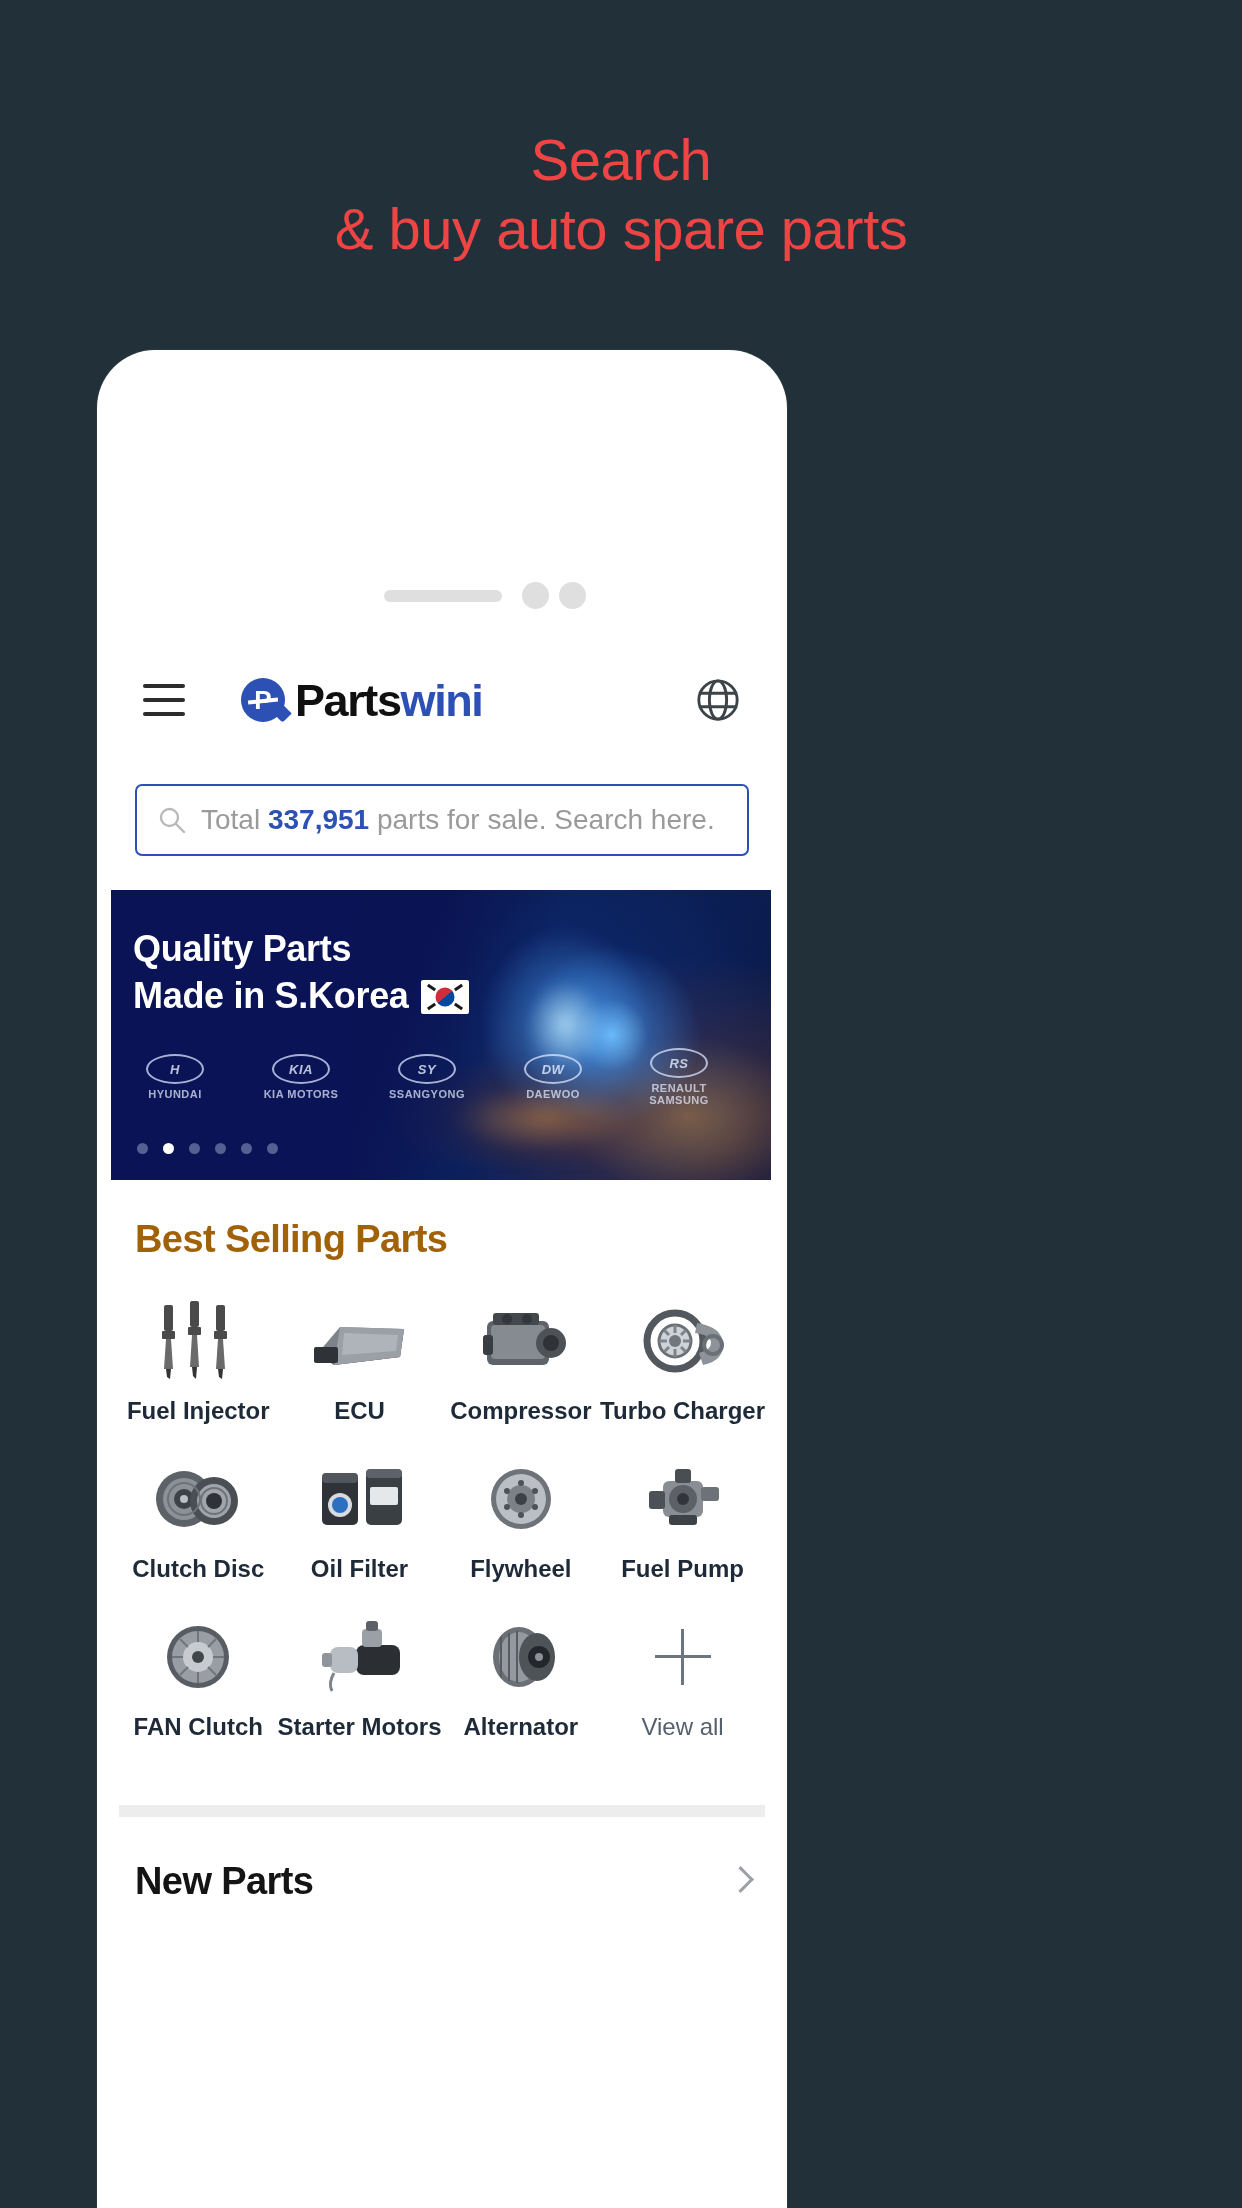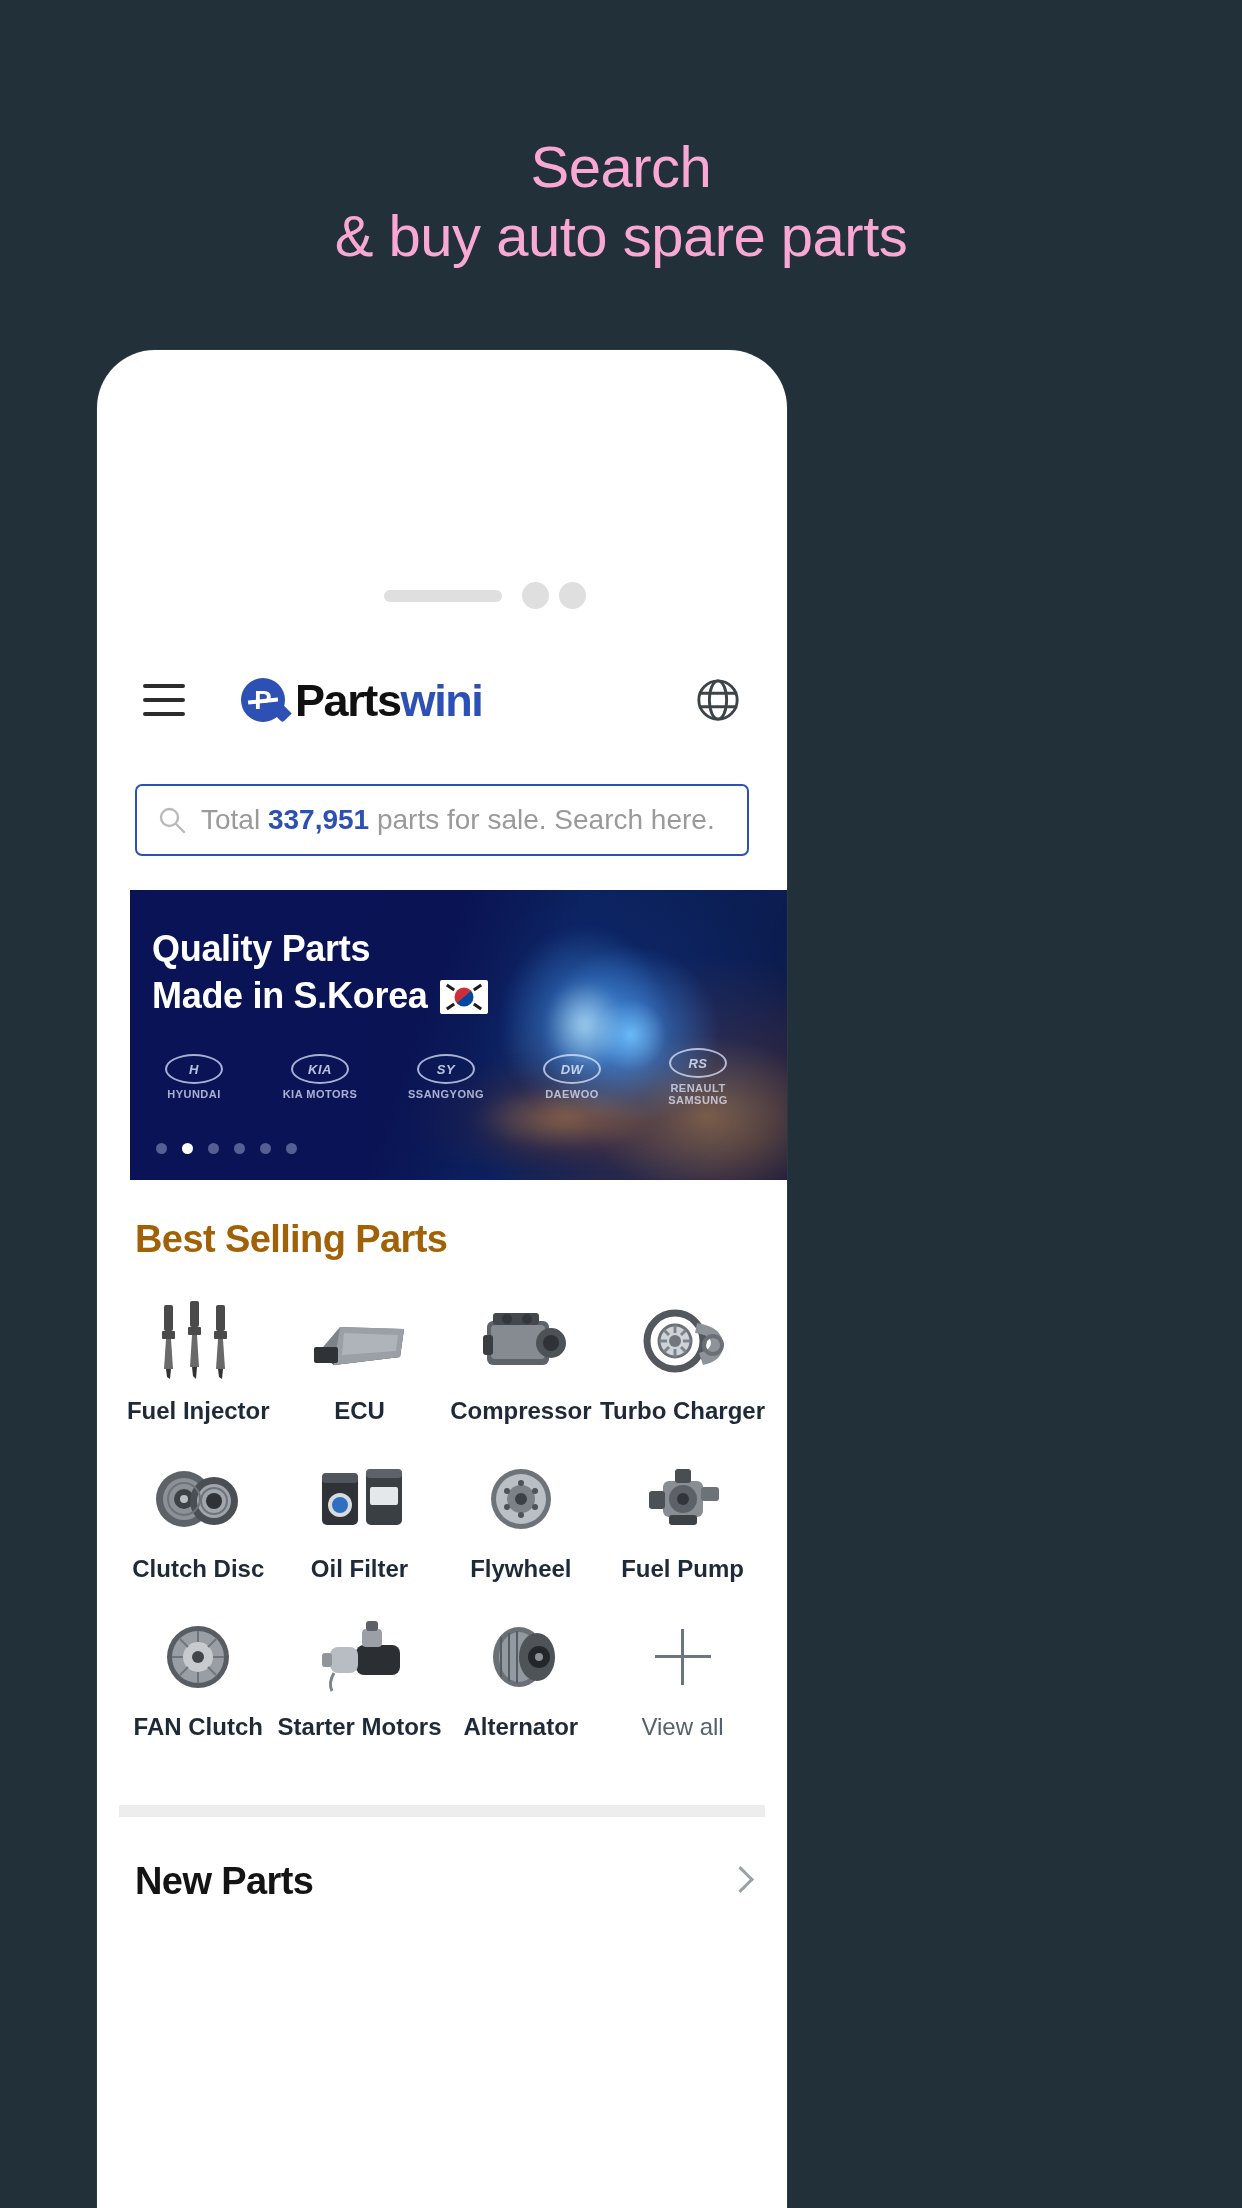--- a/index.html
+++ b/index.html
@@ -11,23 +11,23 @@
   }
   #stage {
     position: relative;
     width: 1242px; height: 2208px;
     background: #22303a;
   }
 
   
   .promo {
     position: absolute;
-    top: 136px; left: 0; width: 1242px;
+    top: 129px; left: 0; width: 1242px;
     text-align: center;
-    color: #f9a8d4;
+    color: #ef4444;
     font-weight: 400;
     font-size: 58px;
     line-height: 1.06;
     letter-spacing: -0.5px;
   }
   .promo .l2 { display: block; margin-top: 8px; }
 
   
   .phone {
     position: absolute;
@@ -129,21 +129,21 @@
   .searchbar .mag { margin-left: 20px; width: 30px; height: 30px; flex: none; }
   .search-text {
     margin-left: 14px;
     font-size: 28px; color: #9a9a9a; white-space: nowrap;
   }
   .search-text b { color: #2c50b4; font-weight: 700; }
 
   
   .banner {
     position: absolute;
-    left: 33px; top: 540px;
+    left: 14px; top: 540px;
     width: 660px; height: 290px;
     background: #0a1355;
     overflow: hidden;
   }
   .banner-weld {
     position: absolute; right: 0; top: 0; width: 420px; height: 290px;
     background:
       radial-gradient(circle at 62% 50%, rgba(120,200,255,0.95) 0%, rgba(60,150,255,0.45) 12%, rgba(20,60,150,0.15) 30%, rgba(0,0,0,0) 55%),
       radial-gradient(ellipse at 80% 78%, rgba(255,170,60,0.5) 0%, rgba(180,80,20,0.18) 25%, rgba(0,0,0,0) 50%),
       linear-gradient(115deg, rgba(10,19,85,1) 0%, rgba(10,19,85,0.85) 18%, rgba(14,40,110,0.6) 40%, rgba(10,25,70,0.9) 100%),

